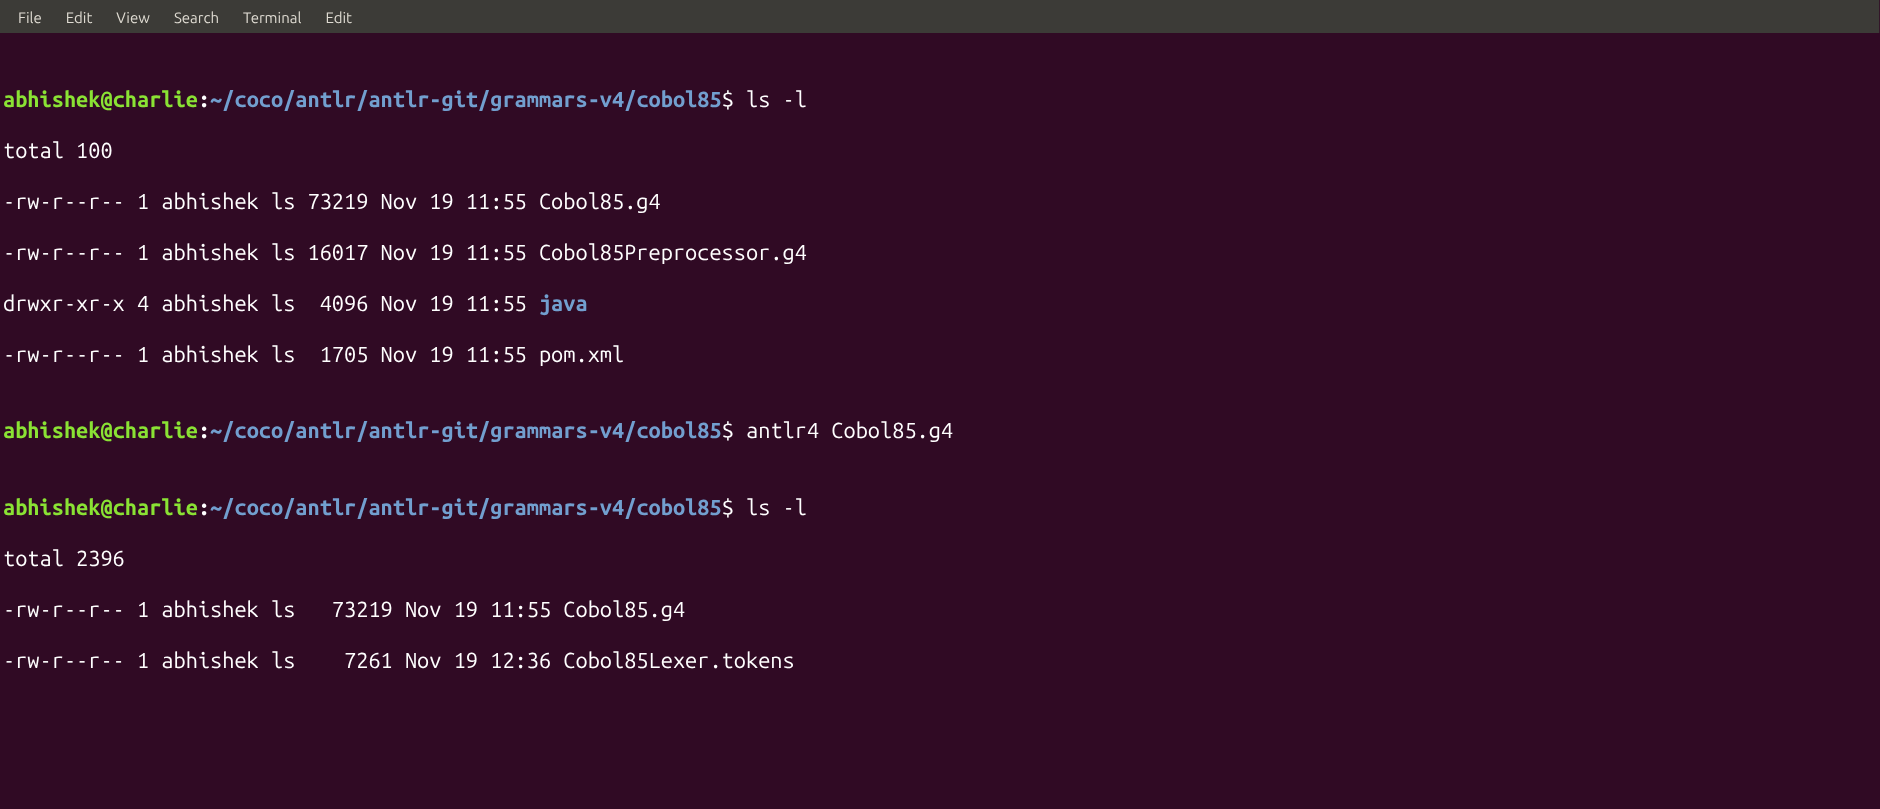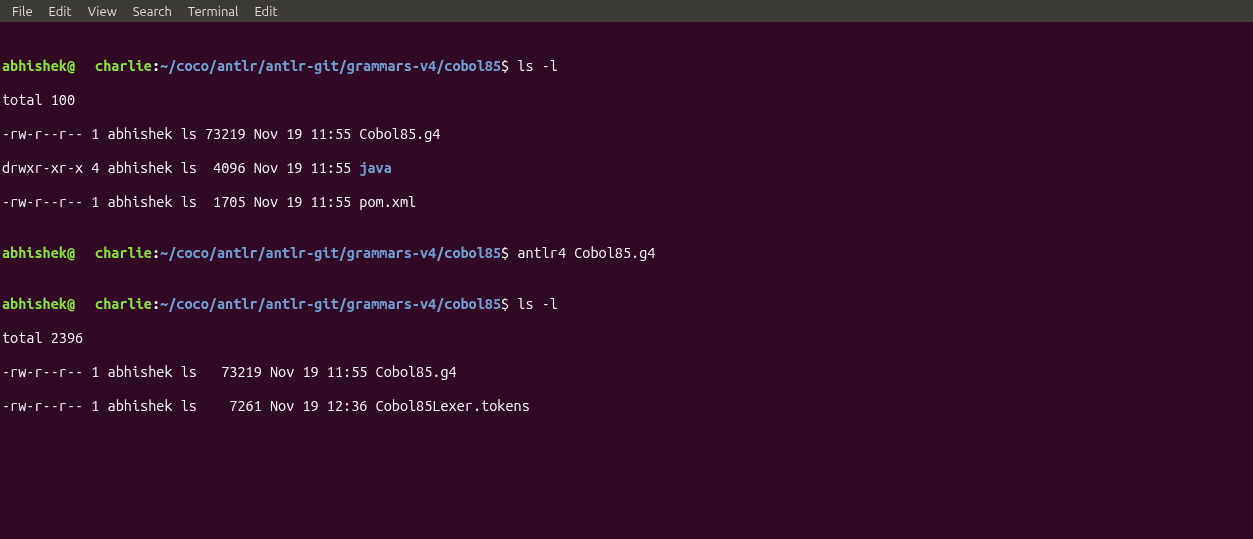--- a/index.html
+++ b/index.html
@@ -13,34 +13,34 @@
     height: 539px;
     overflow: hidden;
   }
   .menubar {
     background: #3c3b37;
     height: 22px;
     display: flex;
     align-items: center;
     padding: 0 4px;
     font-family: Ubuntu, "Segoe UI", sans-serif;
-    font-size: 13px;
+    font-size: 10px;
     color: #dfdbd2;
   }
   .menubar span {
     padding: 0 8px;
     cursor: pointer;
   }
   .term {
     padding: 1px 2px;
     white-space: pre;
   }
   .line { white-space: pre; }
   .user { color: #8ae234; font-weight: bold; margin-top: 48px; }
-  .host { color: #8ae234; font-weight: bold; padding-left: 20px; }
+  .host { color: #8ae234; font-weight: bold; }
   .colon { color: #ffffff; font-weight: bold; }
   .path { color: #729fcf; font-weight: bold; }
   .dollar { color: #ffffff; }
   .cmd { color: #ffffff; }
   .dir { color: #729fcf; font-weight: bold; }
 </style>
 </head>
 <body>
 
 <div class="menubar">
@@ -50,20 +50,21 @@
   <span>Search</span>
   <span>Terminal</span>
   <span>Edit</span>
 </div>
 
 <div class="term">
 
 <div class="line"><span class="user">abhishek</span><span class="user">@</span><span class="host">charlie</span><span class="colon">:</span><span class="path">~/coco/antlr/antlr-git/grammars-v4/cobol85</span><span class="dollar">$</span> <span class="cmd">ls -l</span></div>
 <div class="line">total 100</div>
 <div class="line">-rw-r--r-- 1 abhishek ls 73219 Nov 19 11:55 Cobol85.g4</div>
+<div class="line">-rw-r--r-- 1 abhishek ls 16017 Nov 19 11:55 Cobol85Preprocessor.g4</div>
 <div class="line"><span>drwxr-xr-x 4 abhishek ls  4096 Nov 19 11:55 </span><span class="dir">java</span></div>
 <div class="line">-rw-r--r-- 1 abhishek ls  1705 Nov 19 11:55 pom.xml</div>
 
 <div class="line"><span class="user">abhishek</span><span class="user">@</span><span class="host">charlie</span><span class="colon">:</span><span class="path">~/coco/antlr/antlr-git/grammars-v4/cobol85</span><span class="dollar">$</span> <span class="cmd">antlr4 Cobol85.g4</span></div>
 
 <div class="line"><span class="user">abhishek</span><span class="user">@</span><span class="host">charlie</span><span class="colon">:</span><span class="path">~/coco/antlr/antlr-git/grammars-v4/cobol85</span><span class="dollar">$</span> <span class="cmd">ls -l</span></div>
 <div class="line">total 2396</div>
 <div class="line">-rw-r--r-- 1 abhishek ls   73219 Nov 19 11:55 Cobol85.g4</div>
 <div class="line">-rw-r--r-- 1 abhishek ls    7261 Nov 19 12:36 Cobol85Lexer.tokens</div>
 

